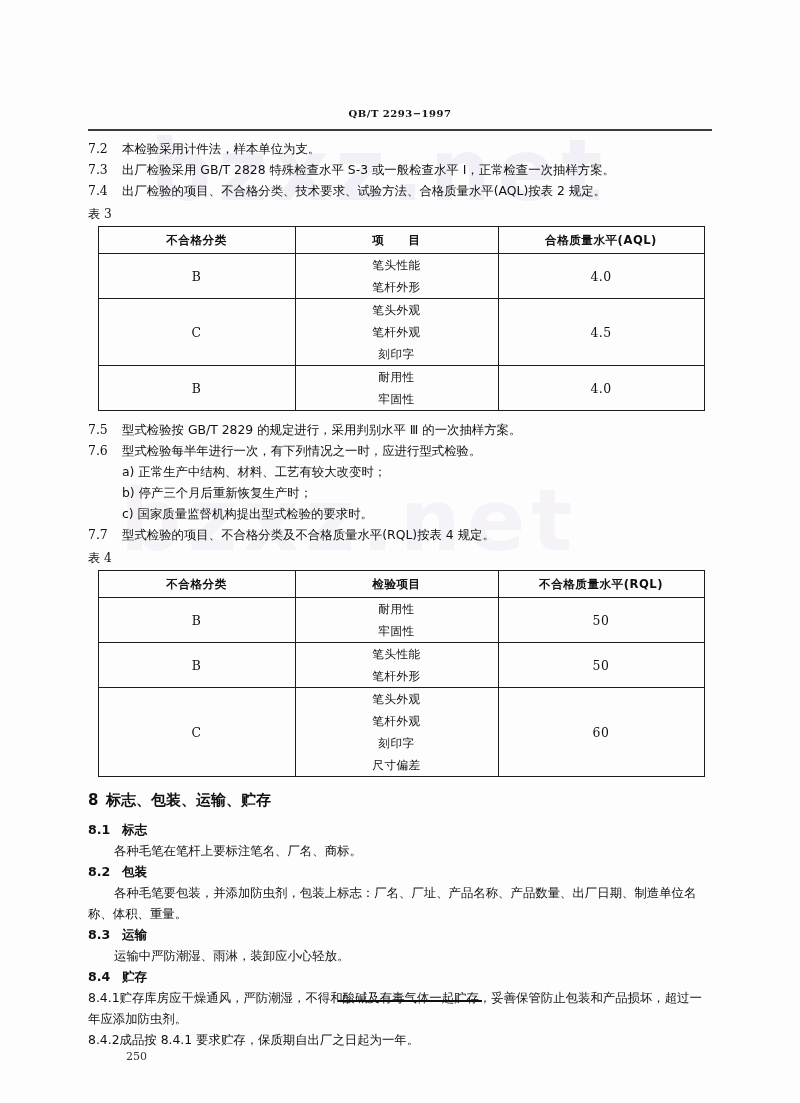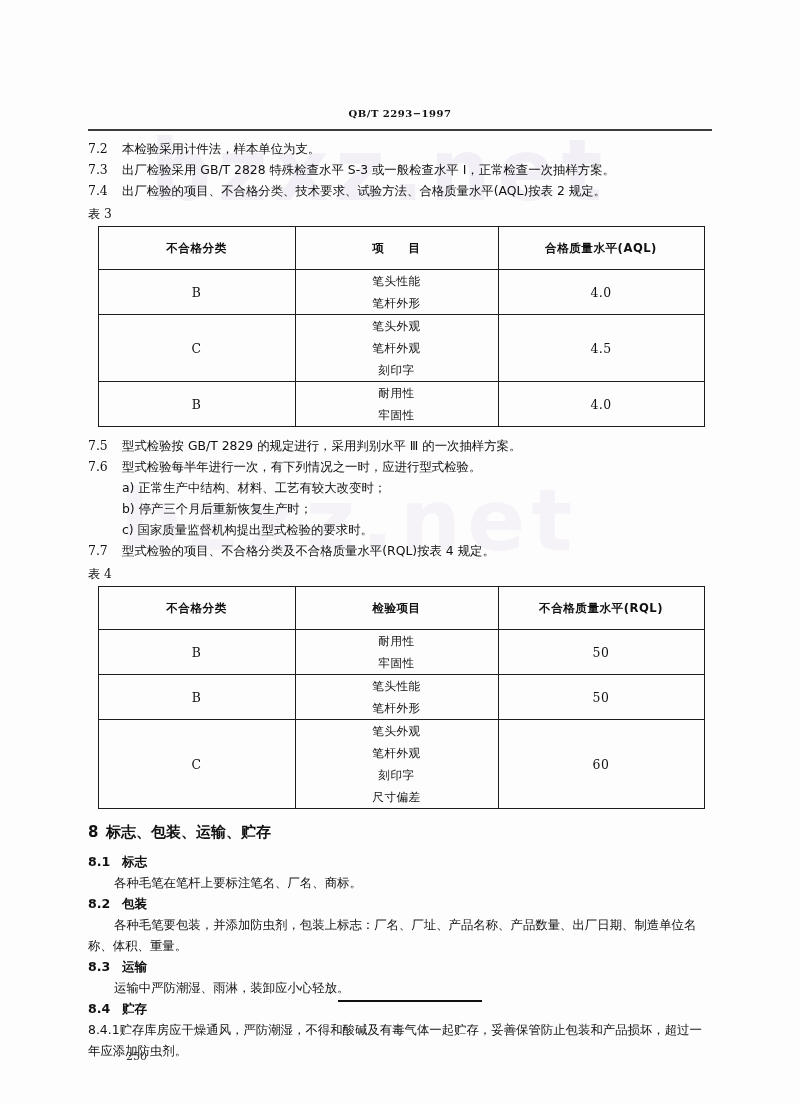--- a/index.html
+++ b/index.html
@@ -124,21 +124,21 @@
     border-collapse: collapse;
     width: 606px;
     margin: 0 auto;
     table-layout: fixed;
   }
   table.std th, table.std td {
     border: 1px solid #1d1d1d;
     text-align: center;
     vertical-align: middle;
     font-size: 11.6px;
-    padding: 8px;
+    padding: 0;
   }
   table.std th {
     height: 26px;
     font-weight: bold;
     letter-spacing: .5px;
   }
   table.std td.cls,
   table.std td.val {
     font-family: "DejaVu Serif", "Liberation Serif", serif;
     font-size: 12.4px;
@@ -326,19 +326,22 @@
     </div>
     <div class="para indent1">运输中严防潮湿、雨淋，装卸应小心轻放。</div>
 
     <div class="subsec-title">
       <span class="num">8.4</span><span>贮存</span>
     </div>
 
     <div class="para-wrap">
       <span class="num wide">8.4.1</span><span>贮存库房应干燥通风，严防潮湿，不得和酸碱及有毒气体一起贮存，妥善保管防止包装和产品损坏，超过一年应添加防虫剂。</span>
     </div>
+    <div class="para-wrap">
+      <span class="num wide">8.4.2</span><span>成品按 8.4.1 要求贮存，保质期自出厂之日起为一年。</span>
+    </div>
 
   </div>
 
   <div class="endrule"></div>
   <div class="pageno">250</div>
 
 </div>
 
 </body></html>

